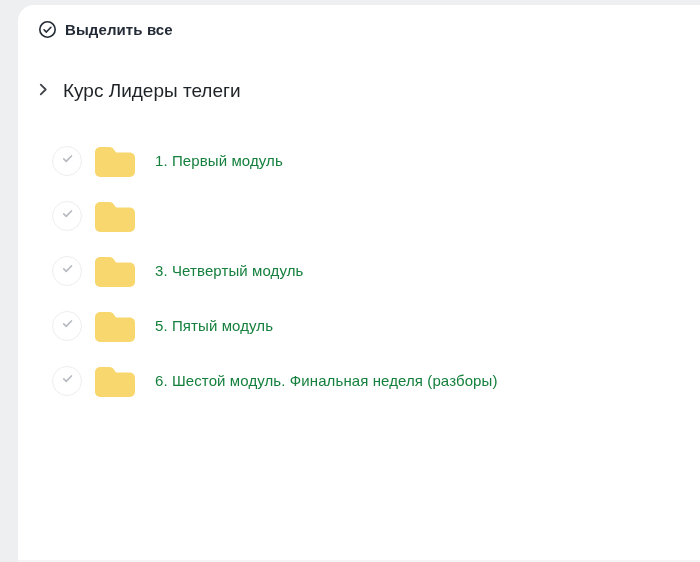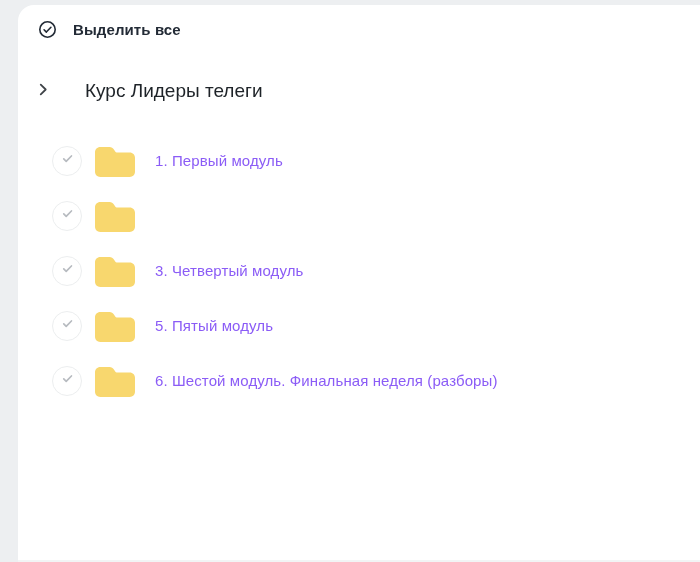--- a/index.html
+++ b/index.html
@@ -17,36 +17,36 @@
     border-top-left-radius: 16px;
   }
   
   .toolbar {
     position: absolute;
     left: 38px; top: 14px;
     display: flex; align-items: center; gap: 34px;
     height: 30px;
   }
   .tool-btn {
-    display: flex; align-items: center; gap: 16px;
+    display: flex; align-items: center; gap: 8px;
     font-size: 15px; font-weight: 700; color: #232b36;
     letter-spacing: .1px;
     cursor: pointer; background: none; border: none; padding: 0;
     font-family: inherit;
   }
   .tool-btn svg { display: block; }
   
   .breadcrumb {
     position: absolute;
     left: 38px; top: 79px;
     display: flex; align-items: center; gap: 15px;
     font-size: 19px;
   }
   .crumb-parent { color: #9aa0a6; font-weight: 400; cursor: pointer; }
-  .crumb-current { color: #1e2328; font-weight: 500; margin-left: 22px; }
+  .crumb-current { color: #1e2328; font-weight: 500; }
   .crumb-chevron { display: block; margin-top: 1px; }
   
   .file-list {
     position: absolute;
     left: 52px; top: 133px; right: 16px;
   }
   .file-row {
     height: 55px;
     display: flex; align-items: center;
     cursor: pointer;
@@ -61,21 +61,21 @@
     flex: 0 0 auto;
   }
   .folder-ico {
     margin-left: 11px;
     flex: 0 0 auto;
     display: block;
   }
   .file-name {
     margin-left: 18px;
     font-size: 15px;
-    color: #8b5cf6;
+    color: #15803d;
     letter-spacing: .1px;
   }
   .bottom-edge {
     position: absolute;
     left: 18px; right: 0; bottom: 0; height: 2px;
     background: #f2f4f5;
   }
 </style>
 </head>
 <body>

